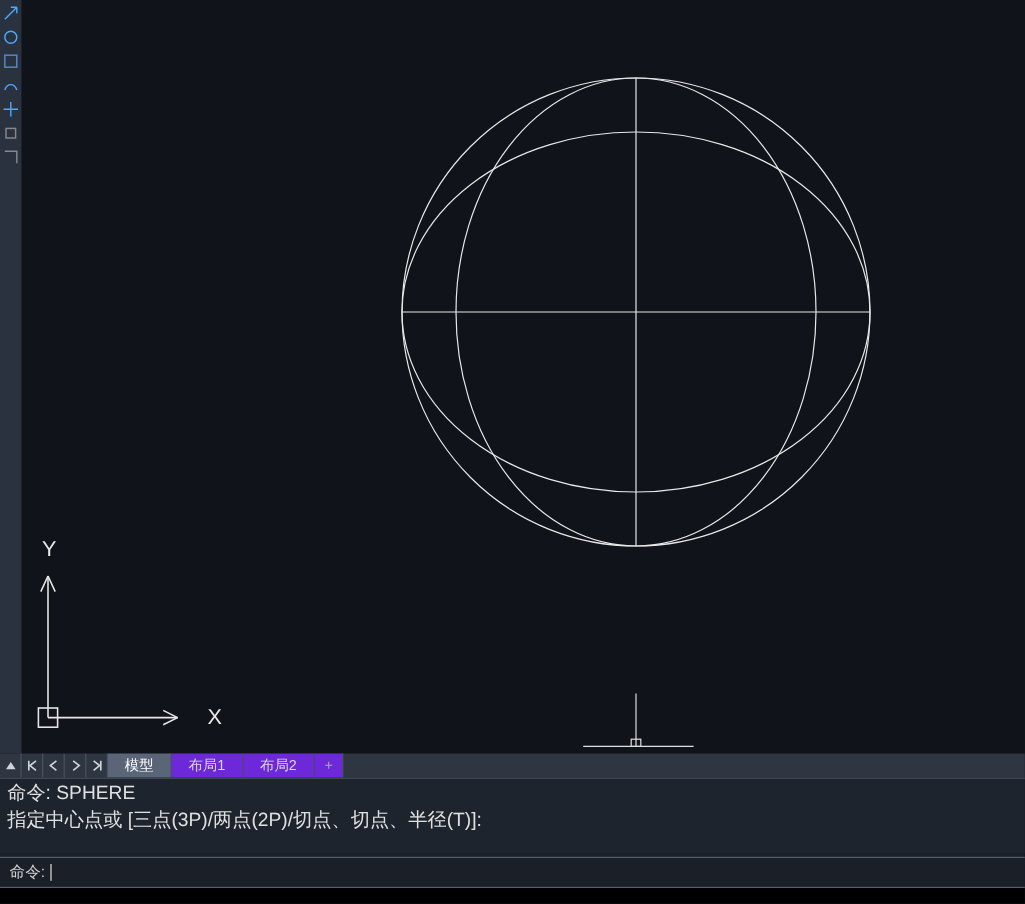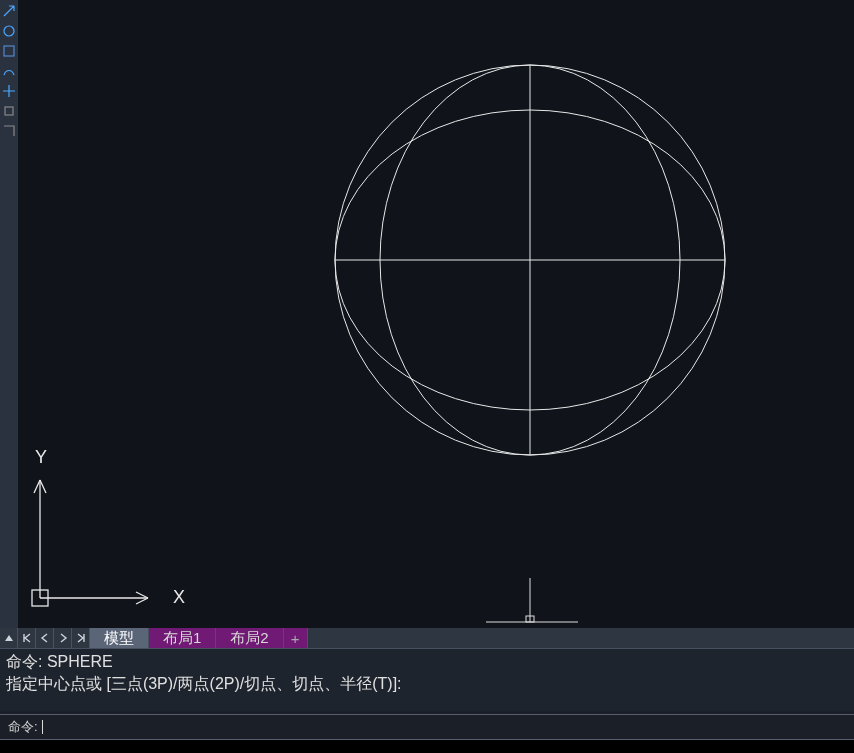--- a/index.html
+++ b/index.html
@@ -14,31 +14,31 @@
     align-items:center;
   }
   .toolbar-left .tool-icon{width:14px;height:14px;display:block;}
   .canvas{
     position:absolute;left:18px;top:0;right:0;height:628px;background:#10131a;
   }
   .canvas svg{width:100%;height:100%;display:block;}
   .tabs-bar{
     position:absolute;left:0;top:628px;right:0;height:20px;
     background:#2e3642;display:flex;align-items:stretch;color:#c8c8c8;
-    font-size:15px;
+    font-size:12px;
   }
   .tab-nav{
     display:flex;align-items:center;padding:0 2px;
     border-right:1px solid #4a5260;cursor:pointer;
   }
   .tab-nav.arrow{width:18px;justify-content:center;}
   .tab-nav svg{display:block;}
   .tab{
     padding:0 14px;display:flex;align-items:center;cursor:pointer;
-    border-right:1px solid #4a5260;background:#701a75;color:#d8d8d8;
+    border-right:1px solid #4a5260;background:#6d28d9;color:#d8d8d8;
   }
   .tab.active{background:#5a6578;color:#fff;font-weight:500;}
   .tab.add{width:24px;padding:0;justify-content:center;color:#aaa;}
   .cmd-history{
     position:absolute;left:0;top:648px;right:0;height:63px;
     background:#1e242e;color:#e0e0e0;font-size:16px;
     padding:2px 6px;line-height:1.4;border-top:1px solid #465060;
   }
   .cmd-history .line{white-space:pre;}
   .cmd-input-row{

